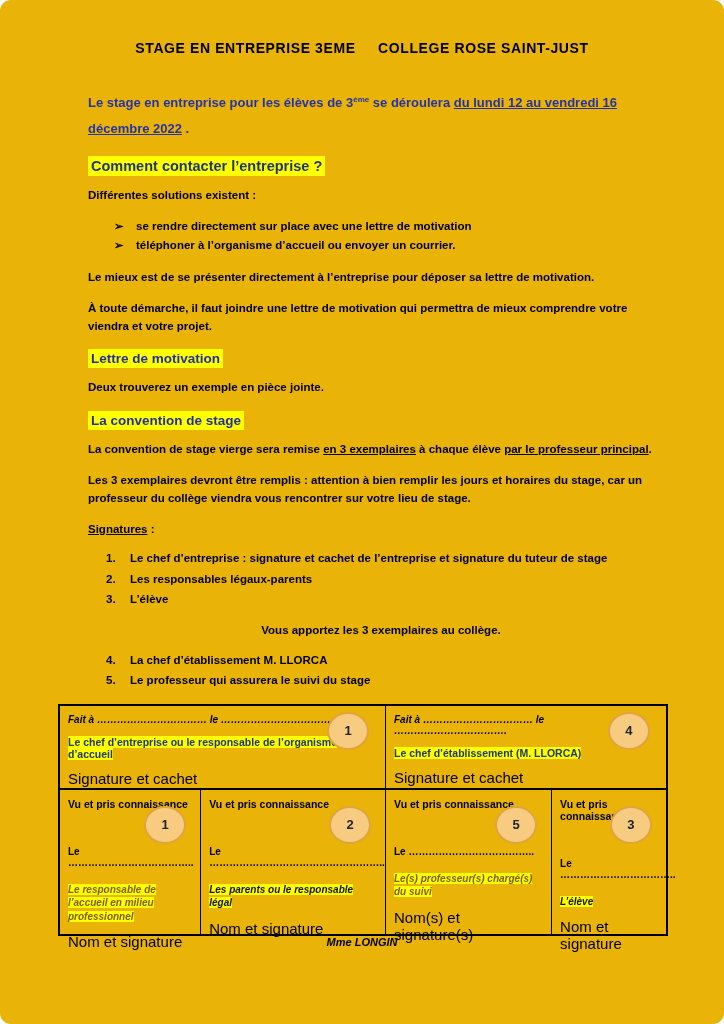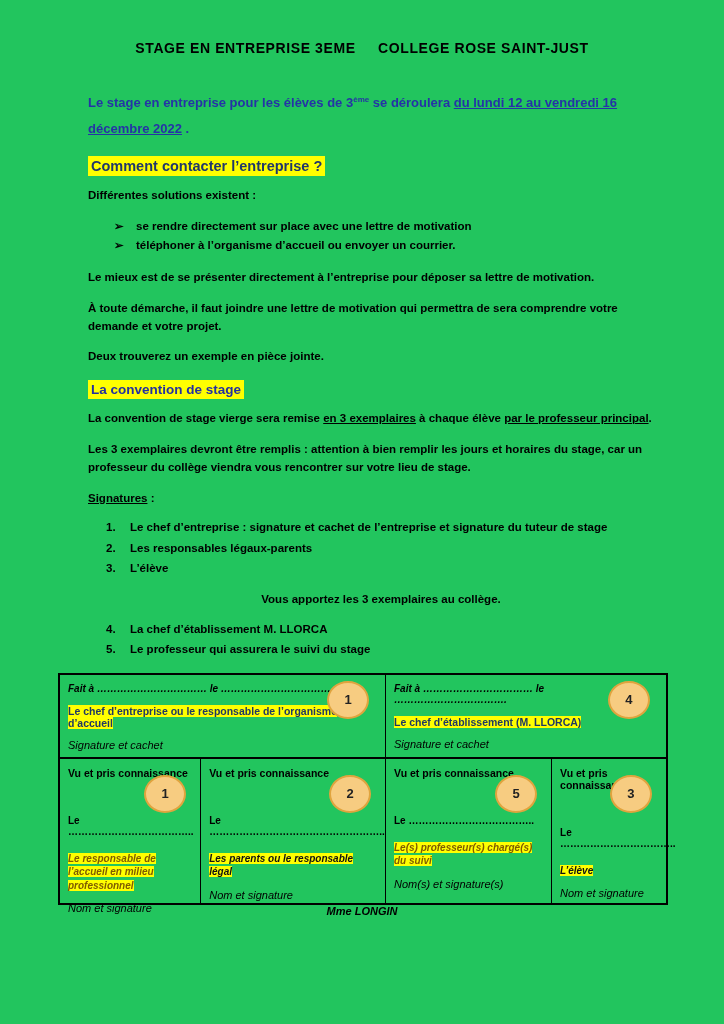--- a/index.html
+++ b/index.html
@@ -1,19 +1,19 @@
 <!DOCTYPE html>
 <html><head>
 <meta charset="utf-8">
 <style>
   * { box-sizing: border-box; }
   html,body { margin:0; padding:0; background:#ffffff; }
   .page {
-    width:724px; height:1024px; background:#22c55e; overflow:hidden;
-    font-family:"Liberation Sans", sans-serif; color:#000; position:relative;
+    width:724px; height:1024px; background:#eab308; overflow:hidden;
+    font-family:"Liberation Sans", sans-serif; color:#000; position:relative;border-radius:11px;
   }
   .doc-title {
     text-align:center; padding-top:40px; font-size:14px; font-weight:bold;
     letter-spacing:0.6px; white-space:pre-wrap;
   }
   .content { padding:0 54px 0 88px; }
   .intro {
     margin-top:34px; font-size:13px; font-weight:bold; color:#2533A6;
     line-height:2.0;
   }
@@ -46,21 +46,21 @@
   }
   .t-row { display:flex; }
   .t-row.top { border-bottom:2px solid #000; }
   .t-cell { position:relative; padding:8px 10px 6px 8px; }
   .t-cell.c-top { height:82px; }
   .t-cell.c-bot { height:144px; }
   .b-right { border-right:1px solid #000; }
   .fait-line { font-size:10px; font-weight:bold; font-style:italic; }
   .role-line { margin-top:11px; font-size:10.5px; }
   .role-top { color:#1F3864; font-weight:bold; }
-  .sub-line { margin-top:10px; font-size:11px; font-style:italic; }
+  .sub-line { margin-top:10px; font-size:15px; }
   .vu-header { font-size:10.5px; font-weight:bold; }
   .date-line { margin-top:36px; font-size:10px; font-weight:bold; }
   .role-bot { margin-top:15px; font-size:10px; font-style:italic; line-height:1.35; }
   .role-plain { color:#7F5C00; }
   .role-bold { font-weight:bold; color:#111; }
   .badge {
     position:absolute; width:42px; height:38px; border-radius:50%;
     background:#F7CC81; border:2px solid #E0A43E; display:flex;
     align-items:center; justify-content:center;
     font-size:13px; font-weight:bold; color:#222;
@@ -99,22 +99,25 @@
         <span>se rendre directement sur place avec une lettre de motivation</span>
       </div>
       <div class="bullet-item">
         <span class="marker">➢</span>
         <span>téléphoner à l’organisme d’accueil ou envoyer un courrier.</span>
       </div>
     </div>
 
     <div class="body-text">Le mieux est de se présenter directement à l’entreprise pour déposer sa lettre de motivation.</div>
 
-    <div class="body-text">À toute démarche, il faut joindre une lettre de motivation qui permettra de sera comprendre votre demande et votre projet.</div>
-
+    <div class="body-text">À toute démarche, il faut joindre une lettre de motivation qui permettra de mieux comprendre votre viendra et votre projet.</div>
+
+    <div class="section-heading">
+      <span class="hl">Lettre  de  motivation</span>
+    </div>
 
     <div class="body-text">Deux trouverez un exemple en pièce jointe.</div>
 
     <div class="section-heading">
       <span class="hl">La convention de stage</span>
     </div>
 
     <div class="body-text">
       <span>La convention de stage vierge sera remise </span><span class="u-black">en 3 exemplaires</span><span> à chaque élève </span><span class="u-black">par le professeur principal</span><span>.</span>
     </div>

